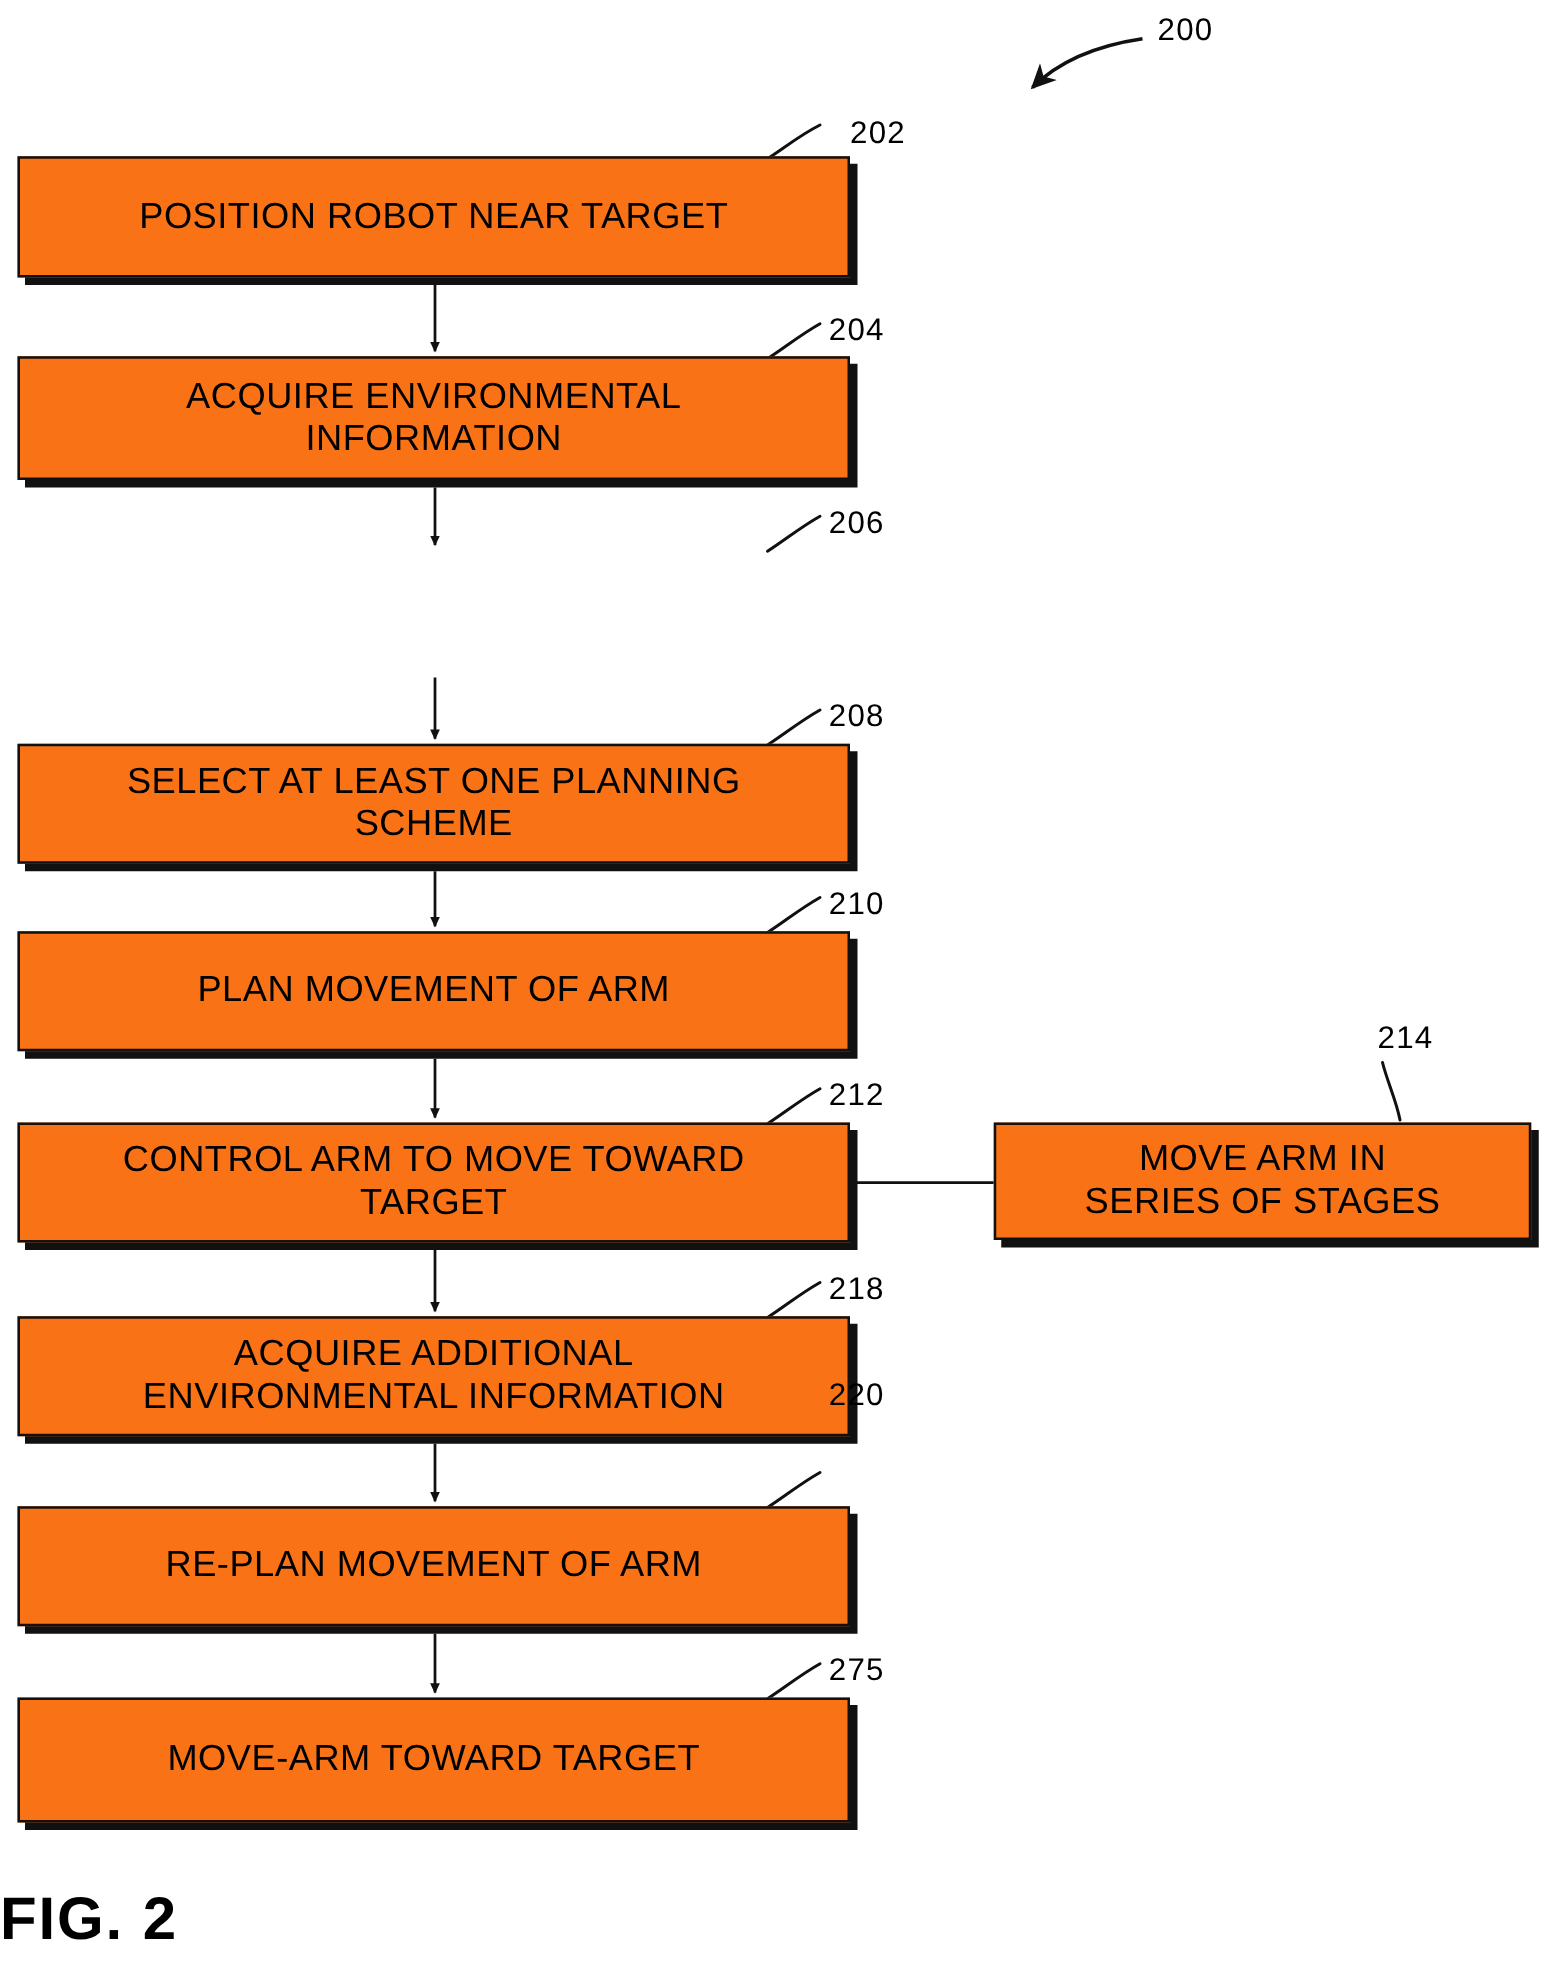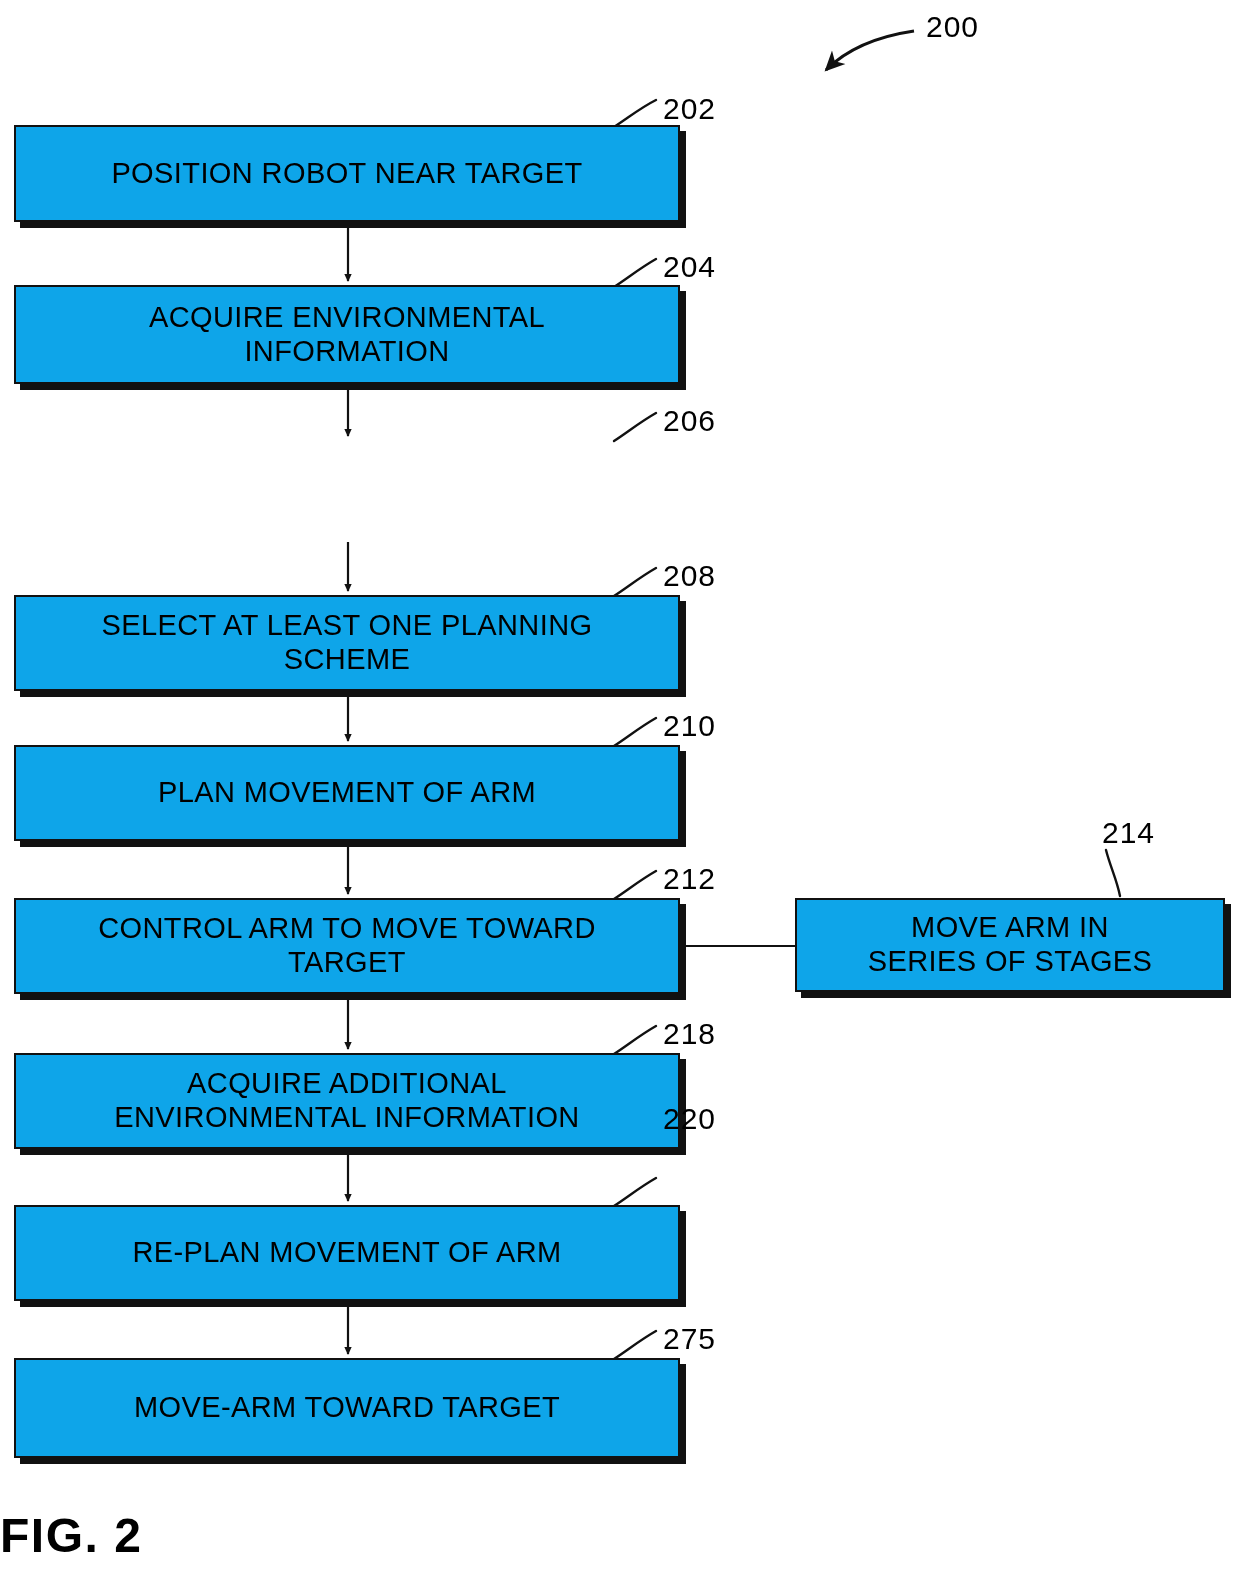--- a/index.html
+++ b/index.html
@@ -16,21 +16,21 @@
     position: relative;
     width: 1240px;
     height: 1576px;
     background: #ffffff;
     overflow: hidden;
   }
   
   .pbox {
     position: absolute;
     box-sizing: border-box;
-    background: #0ea5e9;
+    background: #f97316;
     border: 2px solid #111111;
     box-shadow: 6px 6px 0 0 #111111;
     display: flex;
     align-items: center;
     justify-content: center;
     text-align: center;
   }
   .pbox .ptext {
     font-family: "Liberation Sans", sans-serif;
     font-size: 29px;
@@ -39,21 +39,21 @@
     font-weight: 400;
     color: #000000;
     text-transform: uppercase;
     white-space: pre-line;
     padding: 0 10px;
   }
   
   .refnum {
     position: absolute;
     font-family: "Liberation Sans", sans-serif;
-    font-size: 30px;
+    font-size: 25px;
     font-weight: 400;
     letter-spacing: 1px;
     color: #000000;
     white-space: nowrap;
   }
   
   #figcaption {
     position: absolute;
     left: 0;
     width: 1240px;
@@ -146,21 +146,21 @@
   </div>
   <div class="pbox" style="left: 14px; top: 1358px; width: 666px; height: 100px;">
     <span class="ptext">MOVE-ARM TOWARD TARGET</span>
   </div>
 
   <div class="pbox" style="left: 795px; top: 898px; width: 430px; height: 94px;">
     <span class="ptext">MOVE ARM IN
 SERIES OF STAGES</span>
   </div>
 
-  <div class="refnum" style="left: 663px; top: 92px;">202</div>
+  <div class="refnum" style="left: 680px; top: 92px;">202</div>
   <div class="refnum" style="left: 663px; top: 250px;">204</div>
   <div class="refnum" style="left: 663px; top: 404px;">206</div>
   <div class="refnum" style="left: 663px; top: 559px;">208</div>
   <div class="refnum" style="left: 663px; top: 709px;">210</div>
   <div class="refnum" style="left: 663px; top: 862px;">212</div>
   <div class="refnum" style="left: 663px; top: 1017px;">218</div>
   <div class="refnum" style="left: 663px; top: 1102px;">220</div>
   <div class="refnum" style="left: 663px; top: 1322px;">275</div>
   <div class="refnum" style="left: 1102px; top: 816px;">214</div>
   <div class="refnum" style="left: 926px; top: 10px;">200</div>

